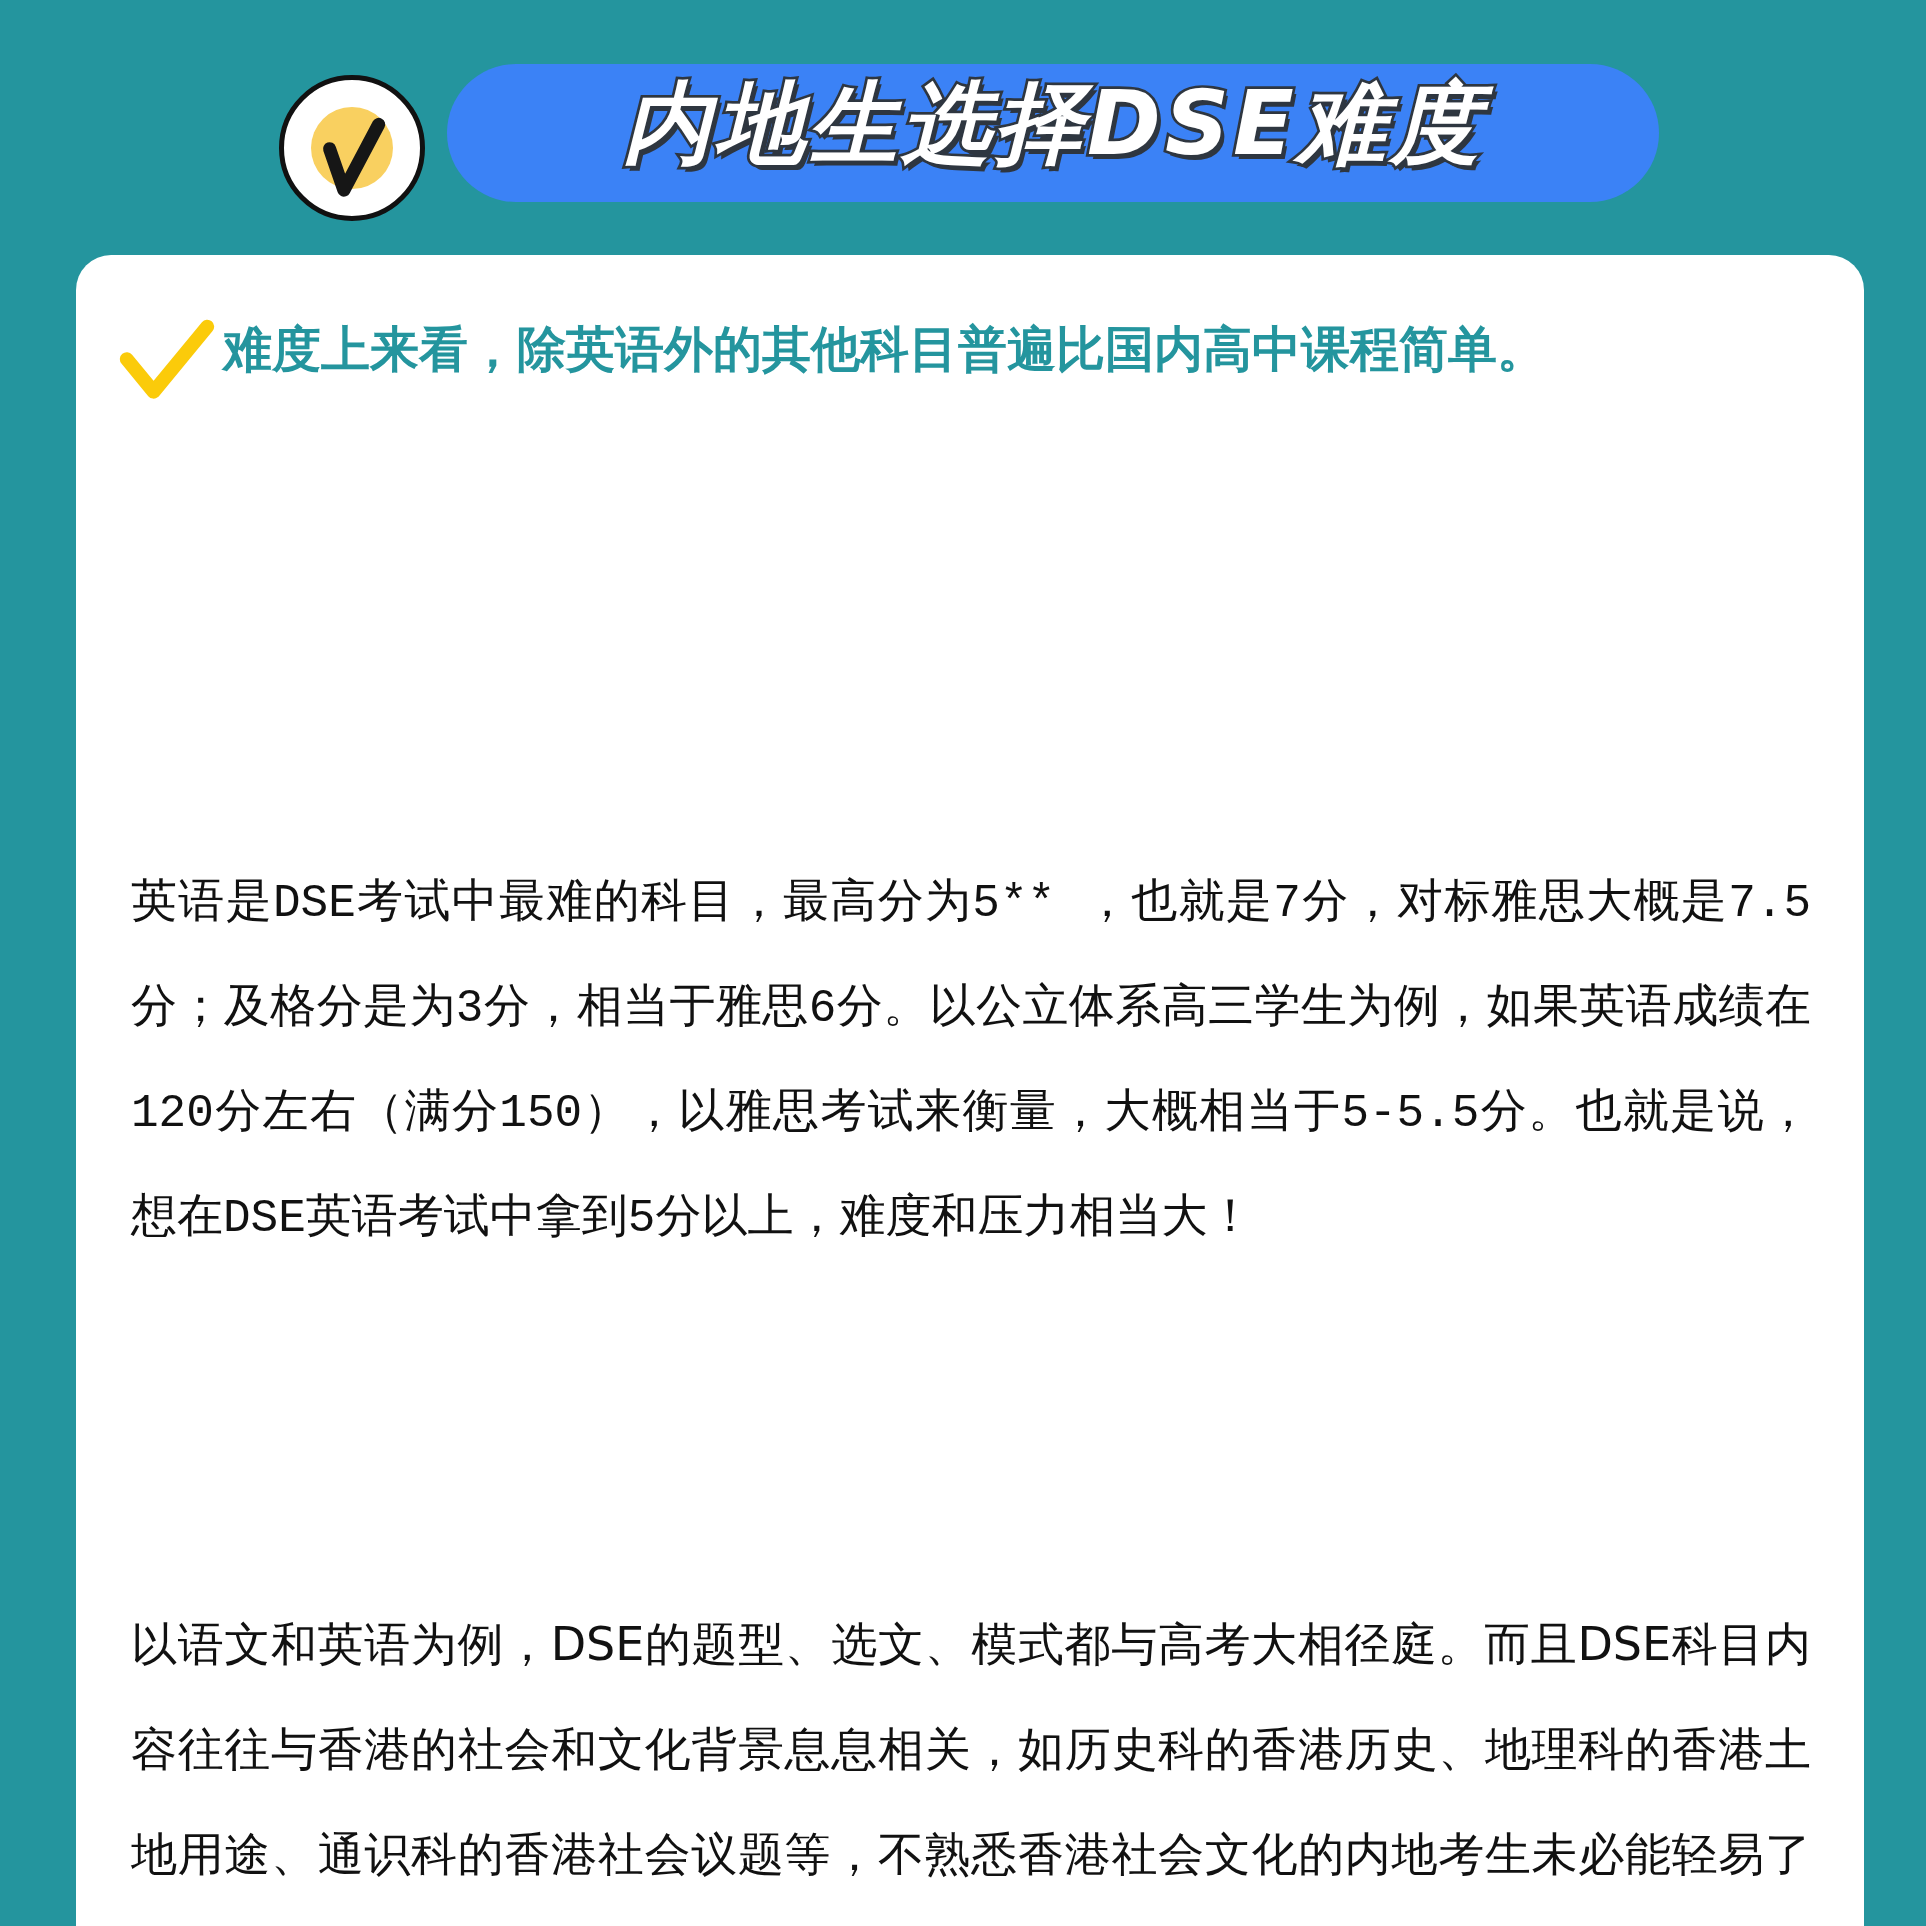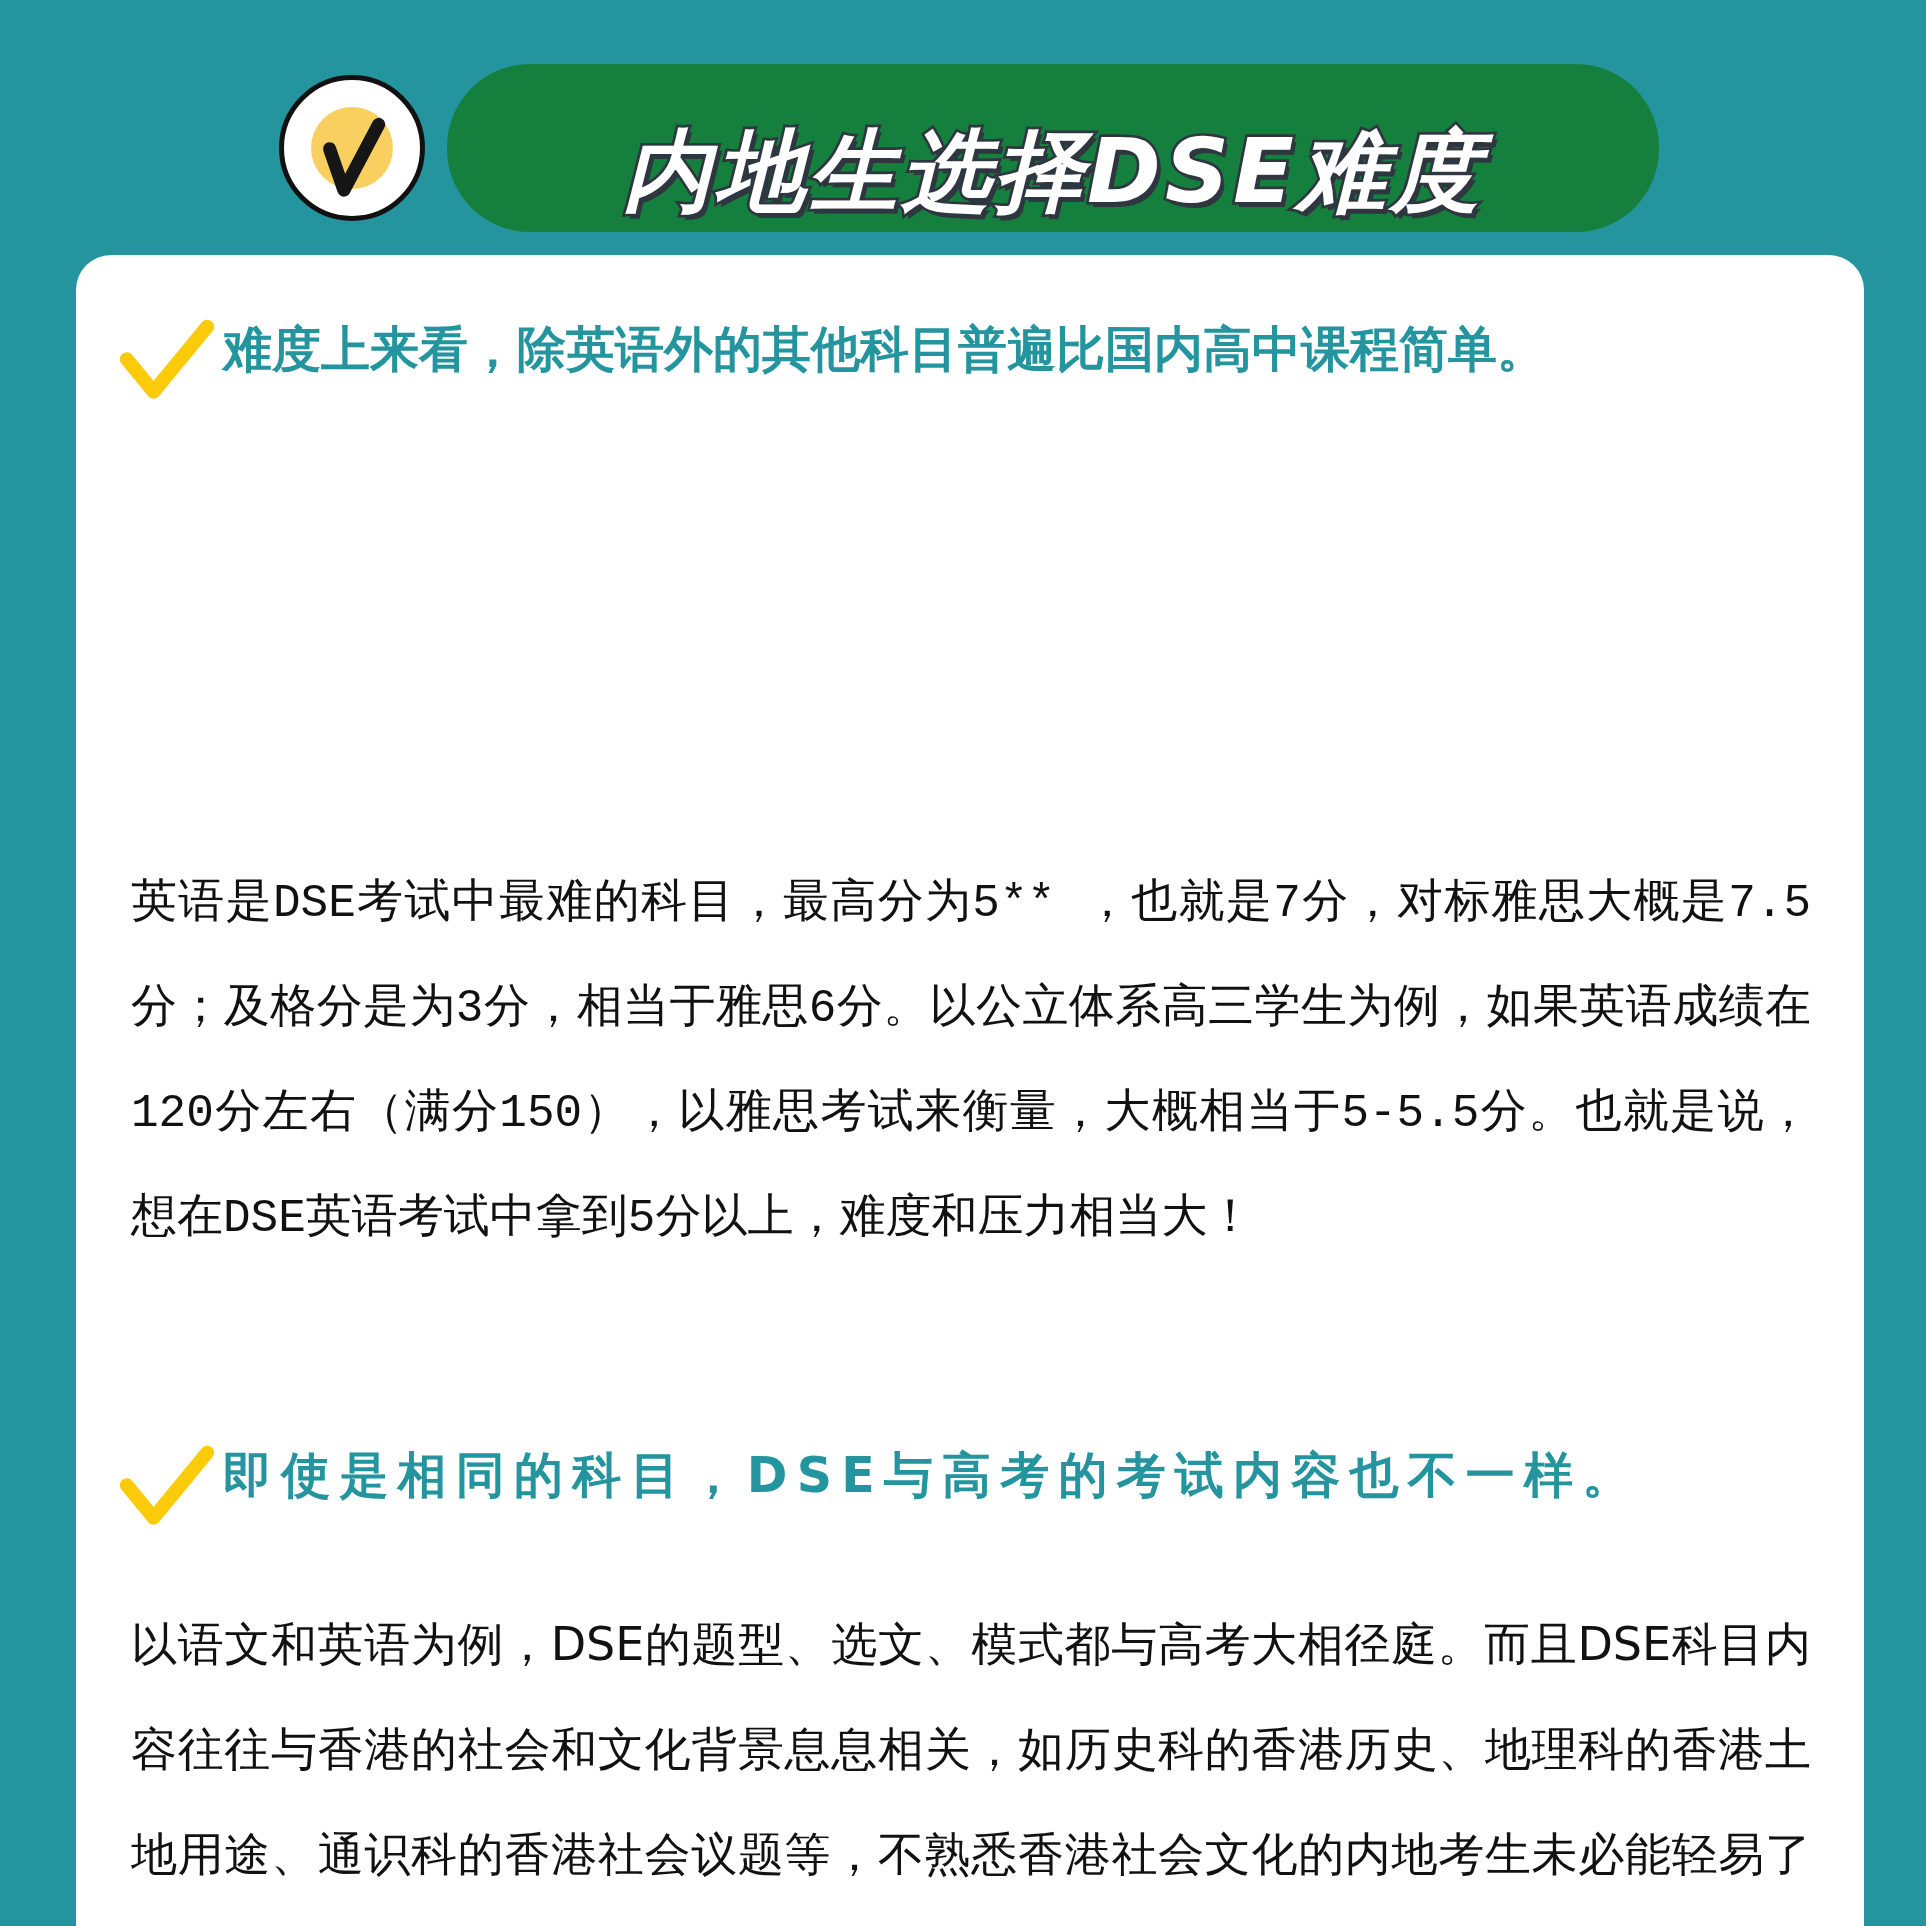--- a/index.html
+++ b/index.html
@@ -12,23 +12,23 @@
     position:absolute; left:279px; top:75px; width:146px; height:146px;
     border-radius:50%; background:#fff; border:5.4px solid #111;
     box-sizing:border-box;
   }
   .badge-inner {
     position:absolute; left:27px; top:27px; width:82px; height:82px;
     border-radius:50%; background:#F9D060;
   }
   .badge svg { position:absolute; left:0; top:0; }
   .pill {
-    position:absolute; left:447px; top:64px; width:1212px; height:168px;
-    border-radius:83px; background:#15803d;
-    display:flex; align-items:flex-end; justify-content:center;
+    position:absolute; left:447px; top:64px; width:1212px; height:138px;
+    border-radius:83px; background:#3b82f6;
+    display:flex; align-items:flex-start; justify-content:center;
   }
   .pill-title {
     font-weight:bold; font-size:89px; color:#fff; letter-spacing:3.9px;
     font-style:italic;
     -webkit-text-stroke:5.4px #2E3640; paint-order:stroke fill;
     text-shadow:3.9px 4.6px 0 #2E3640;
   }
   .card {
     position:absolute; left:76px; top:255px; width:1788px; height:2306px;
     background:#fff; border-radius:35px;
@@ -70,25 +70,19 @@
       <polyline points="40,110 110,195 250,25" fill="none" stroke="#FBCB0A" stroke-width="36" stroke-linecap="round" stroke-linejoin="round"></polyline>
     </svg>
     <span class="heading-text">难度上来看，除英语外的其他科目普遍比国内高中课程简单。</span>
   </div>
 
 
   <div class="para" style="top:597px;font-family:Liberation Mono, monospace;">
     <span>英语是DSE考试中最难的科目，最高分为5** ，也就是7分，对标雅思大概是7.5分；及格分是为3分，相当于雅思6分。以公立体系高三学生为例，如果英语成绩在120分左右（满分150），以雅思考试来衡量，大概相当于5-5.5分。也就是说，想在DSE英语考试中拿到5分以上，难度和压力相当大！</span>
   </div>
 
-  <div class="heading heading-2" style="top:1188px;">
-    <svg class="check" viewBox="0 0 290 240">
-      <polyline points="40,110 110,195 250,25" fill="none" stroke="#FBCB0A" stroke-width="36" stroke-linecap="round" stroke-linejoin="round"></polyline>
-    </svg>
-    <span class="heading-text">即使是相同的科目，DSE与高考的考试内容也不一样。</span>
-  </div>
 
   <div class="para" style="top:1337px;">
     <span>以语文和英语为例，DSE的题型、选文、模式都与高考大相径庭。而且DSE科目内容往往与香港的社会和文化背景息息相关，如历史科的香港历史、地理科的香港土地用途、通识科的香港社会议题等，不熟悉香港社会文化的内地考生未必能轻易了解相关内容。</span>
   </div>
 
 </div>
 
 
 </body></html>

